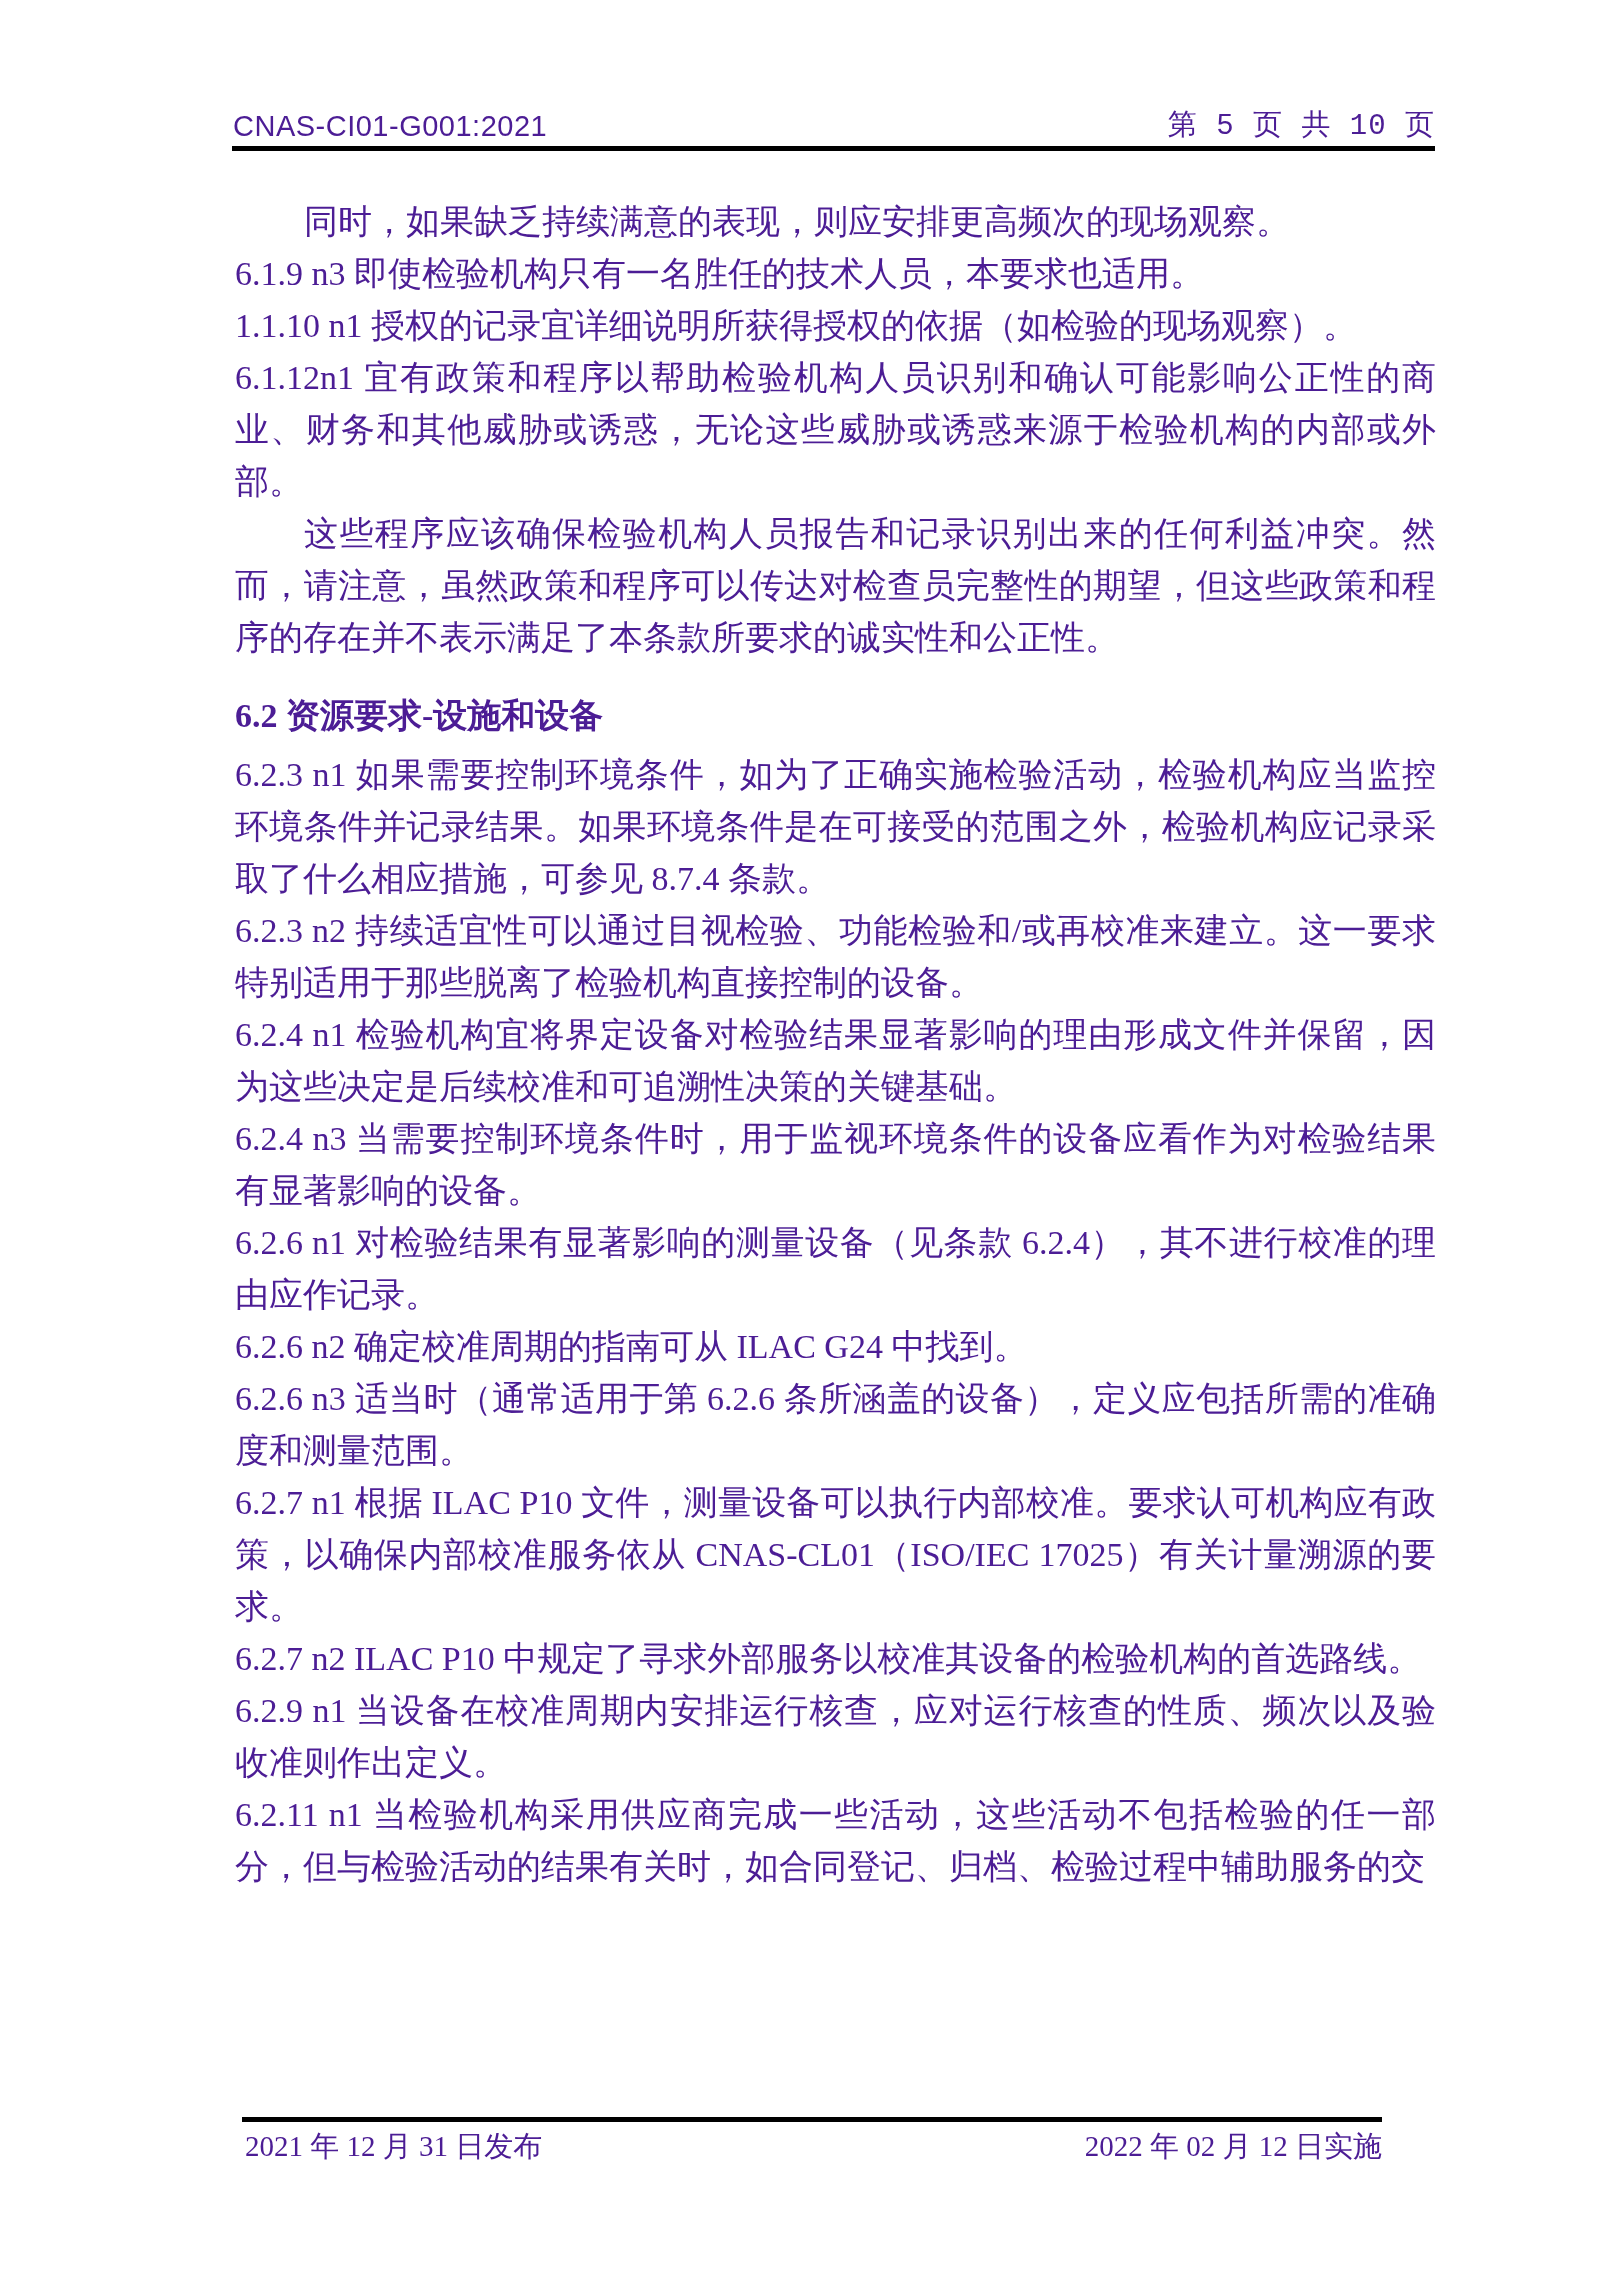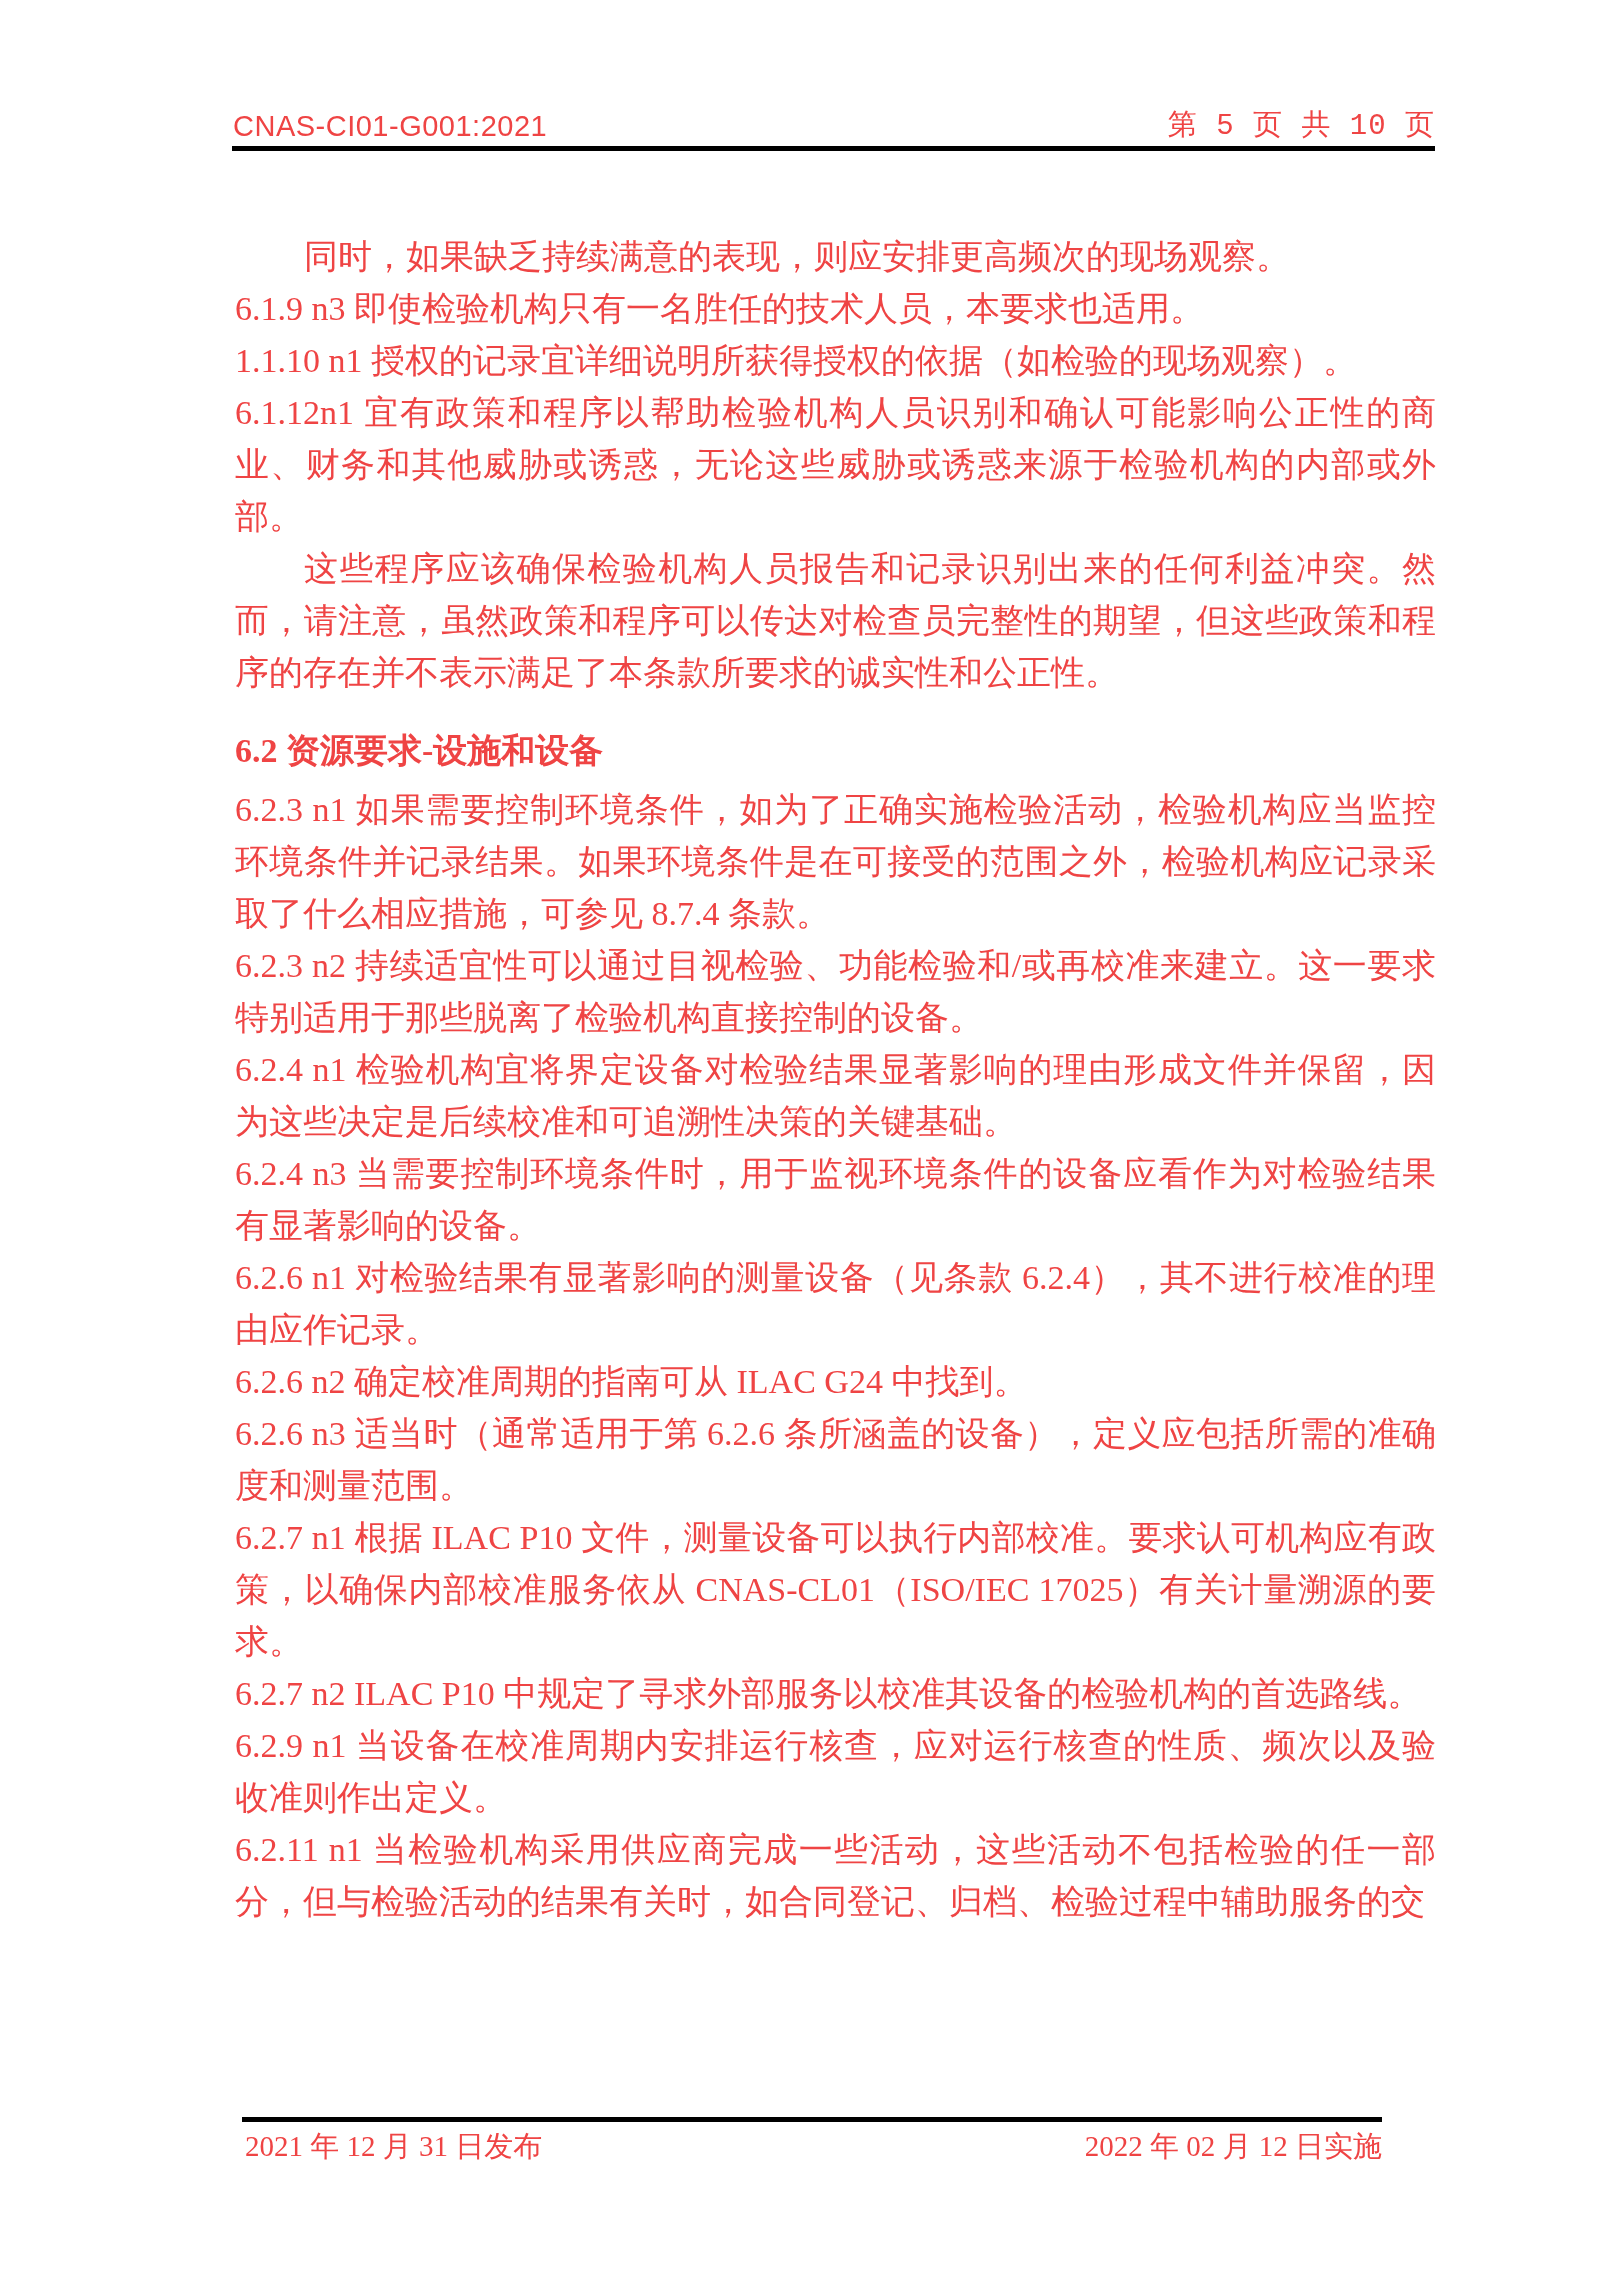--- a/index.html
+++ b/index.html
@@ -6,21 +6,21 @@
     margin: 0;
     padding: 0;
     background: #888;
   }
   .page {
     position: relative;
     width: 1621px;
     height: 2293px;
     background: #ffffff;
     font-family: "Liberation Serif", "DejaVu Serif", serif;
-    color: #ef4444;
+    color: #4c1d95;
     overflow: hidden;
   }
   
   .header {
     position: absolute;
     left: 233px;
     width: 1202px;
     top: 108px;
     height: 37px;
     font-size: 29px;
@@ -53,21 +53,20 @@
     top: 2117px;
   }
   
   .content {
     position: absolute;
     left: 235px;
     width: 1201px;
     top: 196px;
     font-size: 34px;
     line-height: 52px;
-    margin-top: 35px;
   }
   .content p {
     margin: 0;
     text-align: justify;
     text-align-last: left;
   }
   .content p.indent {
     text-indent: 69px;
   }
   .content p.heading {

